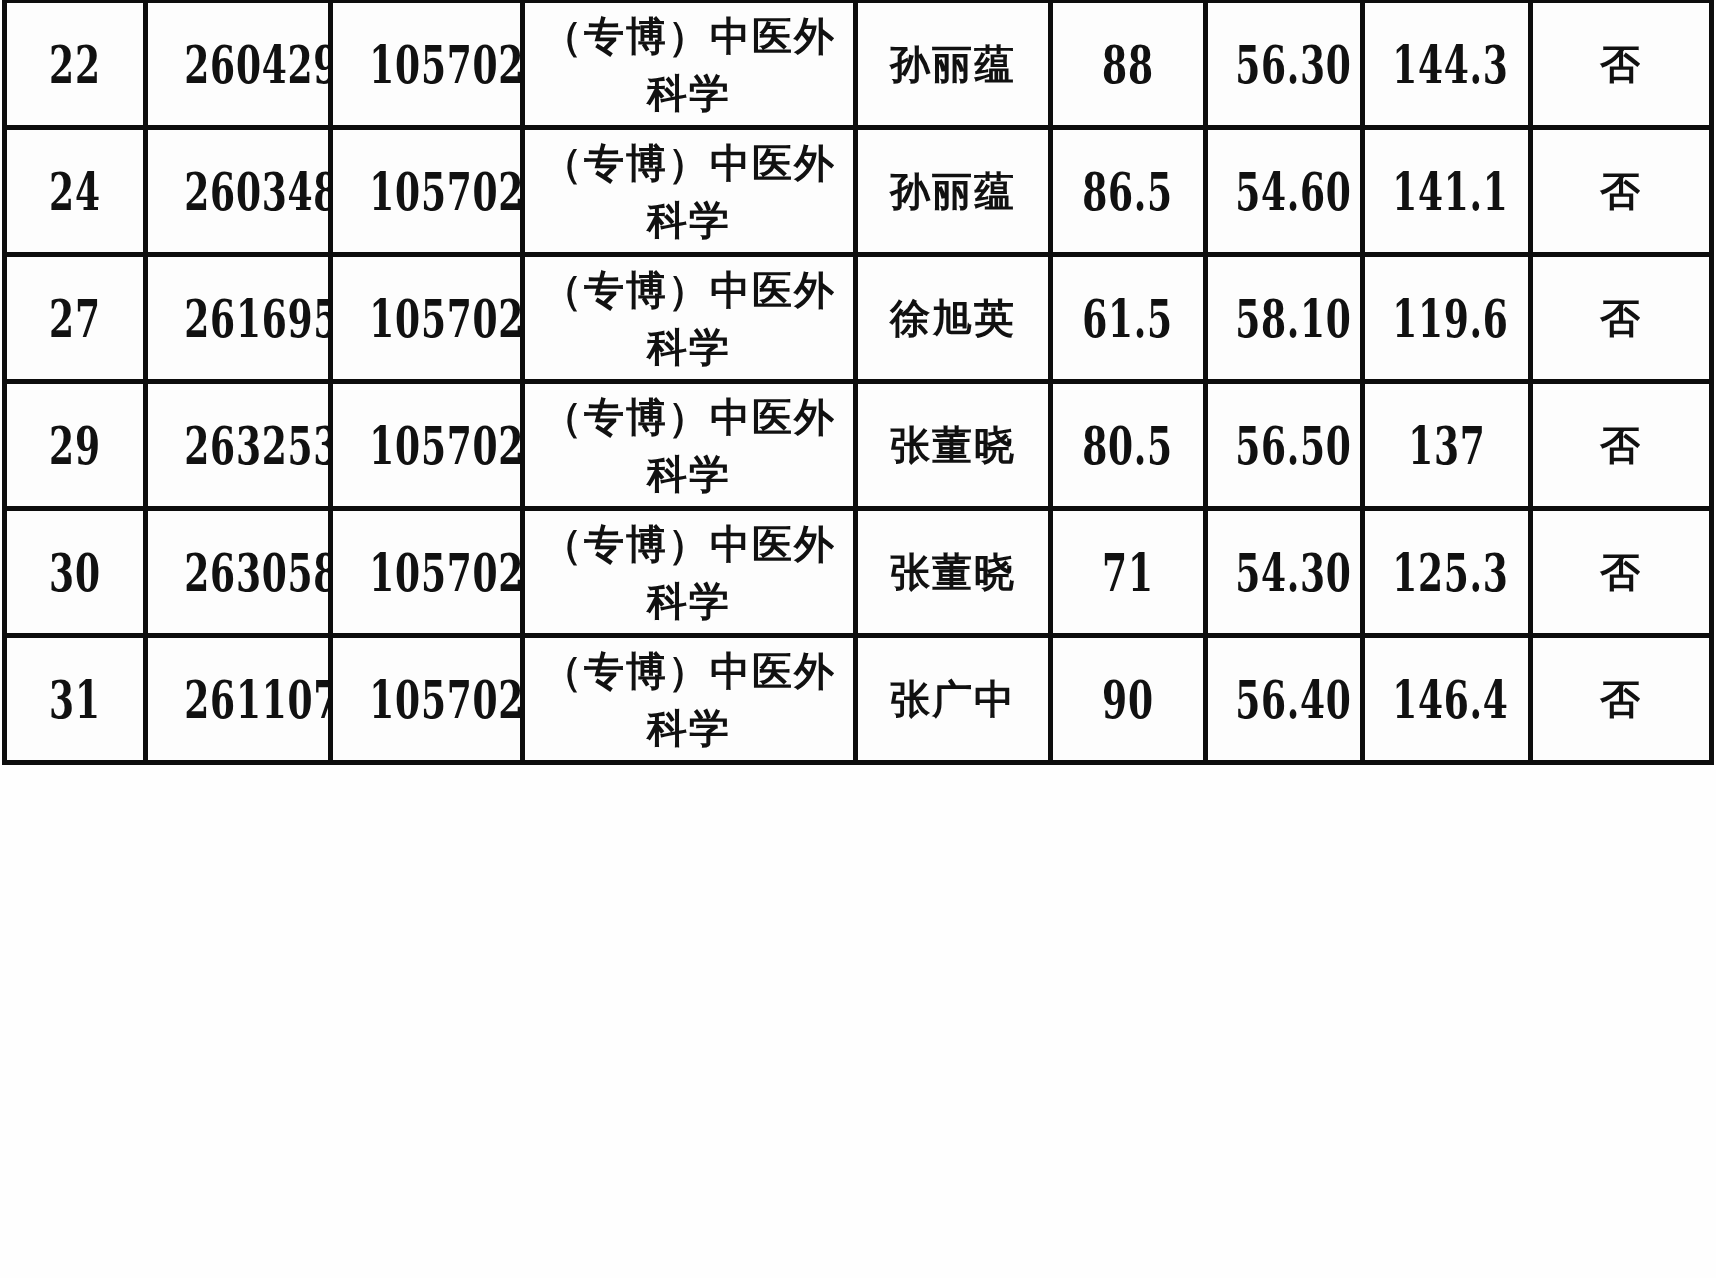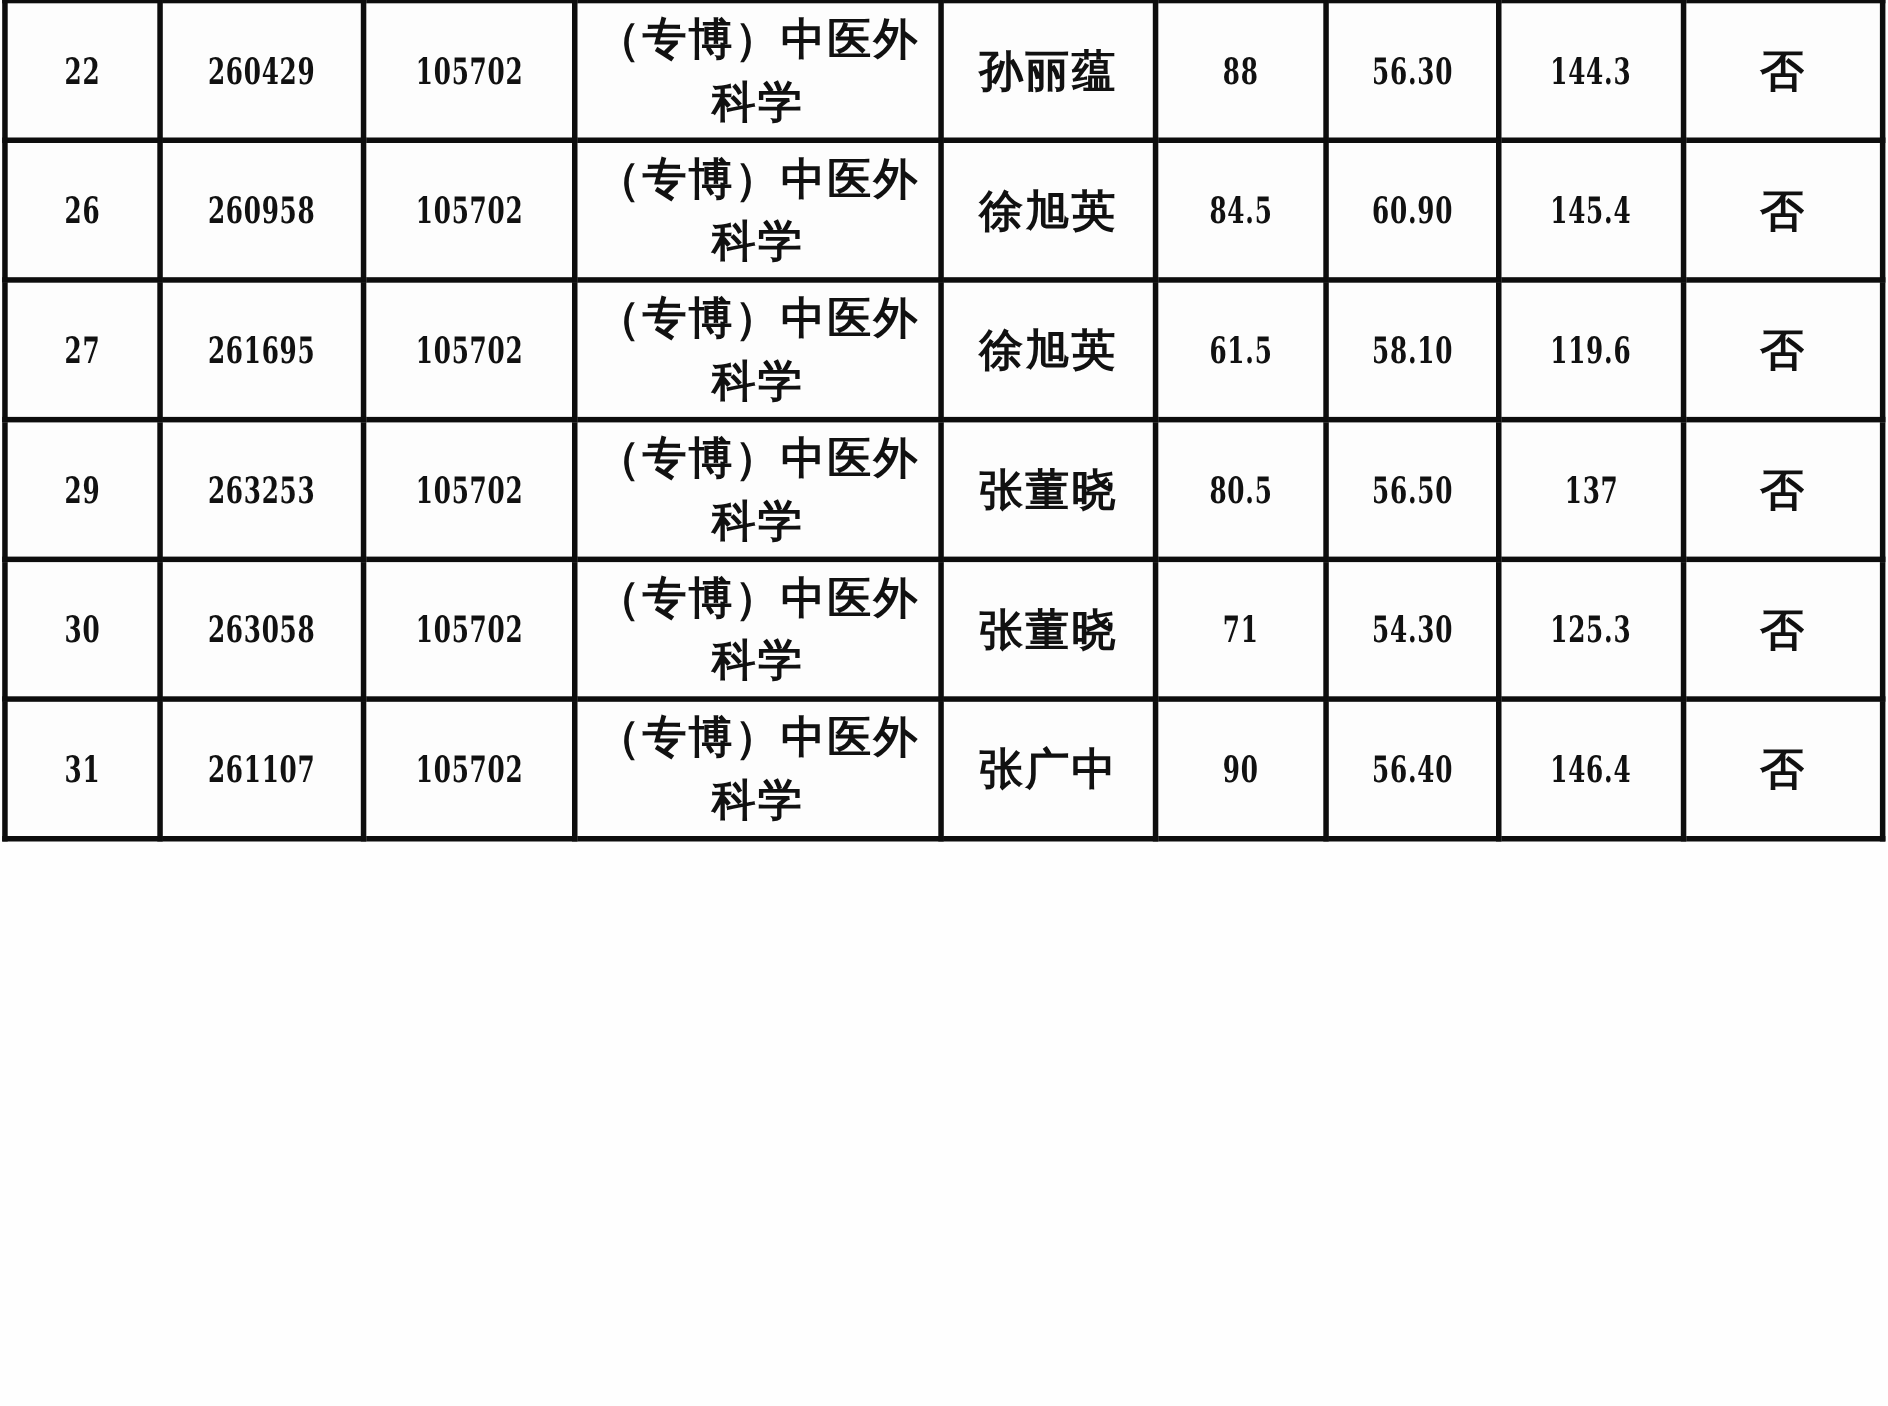--- a/index.html
+++ b/index.html
@@ -30,21 +30,21 @@
     border: 5px solid #0d0d0d;
     height: 122px;
     text-align: center;
     vertical-align: middle;
     padding: 0;
     overflow: hidden;
     background: #fdfdfd;
   }
   
   .num {
-    font-size: 33px;
+    font-size: 53px;
     font-weight: bold;
     letter-spacing: 1px;
     white-space: nowrap;
   }
   .num .sq {
     display: inline-block;
     transform: scaleX(0.68);
     transform-origin: 50% 50%;
   }
   
@@ -86,36 +86,36 @@
             <span class="line">科学</span>
           </td>
         <td class="cjk">孙丽蕴</td>
         <td class="num"><span class="sq">88</span></td>
         <td class="num"><span class="sq">56.30</span></td>
         <td class="num"><span class="sq">144.3</span></td>
         <td class="cjk">否</td>
       </tr>
 
 
-
-
       <tr>
-        <td class="num"><span class="sq">26</span></td>
-        <td class="num"><span class="sq">260958</span></td>
+        <td class="num"><span class="sq">24</span></td>
+        <td class="num"><span class="sq">260348</span></td>
         <td class="num"><span class="sq">105702</span></td>
         <td class="cjk major-cell">
             <span class="line">（专博）中医外</span>
             <span class="line">科学</span>
           </td>
-        <td class="cjk">徐旭英</td>
-        <td class="num"><span class="sq">84.5</span></td>
-        <td class="num"><span class="sq">60.90</span></td>
-        <td class="num"><span class="sq">145.4</span></td>
+        <td class="cjk">孙丽蕴</td>
+        <td class="num"><span class="sq">86.5</span></td>
+        <td class="num"><span class="sq">54.60</span></td>
+        <td class="num"><span class="sq">141.1</span></td>
         <td class="cjk">否</td>
       </tr>
+
+
 
       <tr>
         <td class="num"><span class="sq">27</span></td>
         <td class="num"><span class="sq">261695</span></td>
         <td class="num"><span class="sq">105702</span></td>
         <td class="cjk major-cell">
             <span class="line">（专博）中医外</span>
             <span class="line">科学</span>
           </td>
         <td class="cjk">徐旭英</td>

